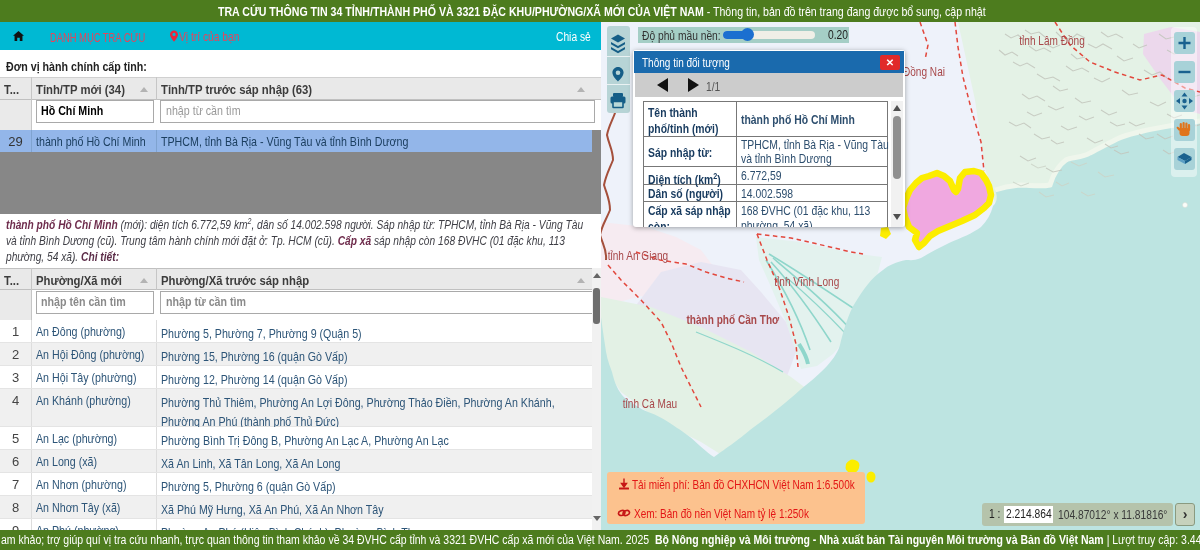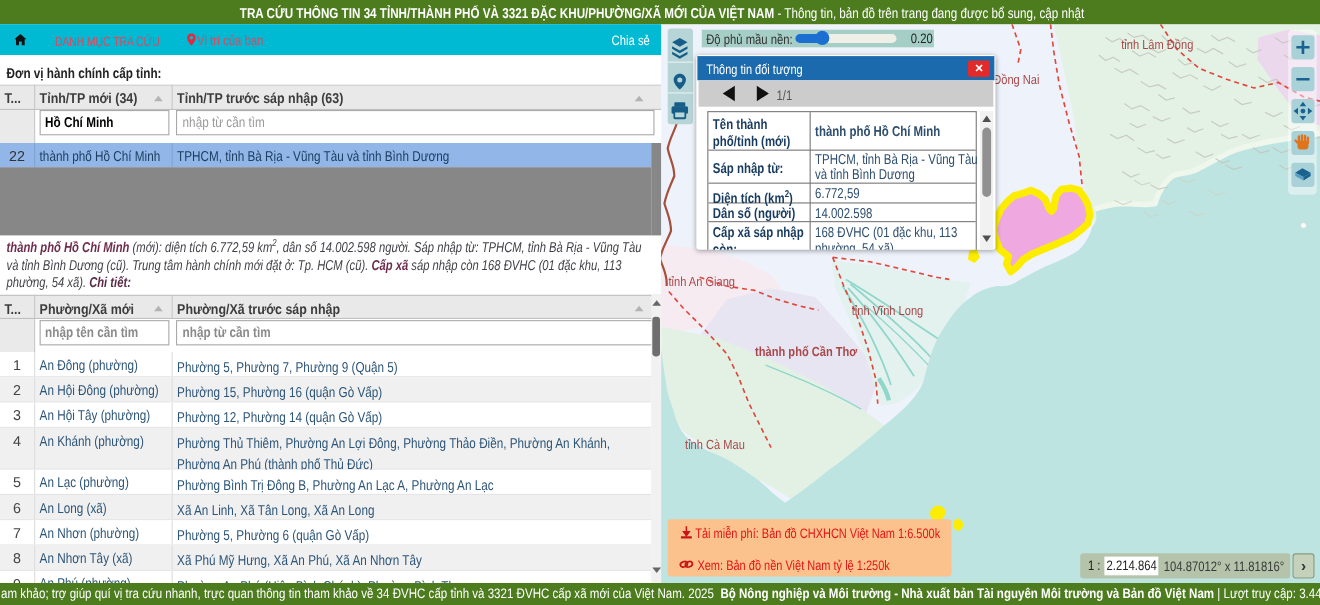--- a/index.html
+++ b/index.html
@@ -282,21 +282,21 @@
 
   <div class="abs" style="left:0;top:100px;width:601px;height:30px;background:#fff;"></div>
   <div class="abs" style="left:0;top:100px;width:31px;height:30px;background:#eaeaea;"></div>
   <div class="abs vline" style="left:31px;top:100px;height:30px;"></div>
   <div class="fbox" style="left:36px;top:100px;width:118px;height:23px;"></div>
   <span class="tx" style="left:41px;top:103px;font-size:13px;font-weight:bold;color:#000;">Hồ Chí Minh</span>
   <div class="fbox" style="left:160px;top:100px;width:435px;height:23px;"></div>
   <span class="tx" style="left:166px;top:103px;font-size:13px;color:#999;">nhập từ cần tìm</span>
 
   <div class="abs" style="left:0;top:130px;width:592px;height:22px;background:#93b6e9;"></div>
-  <span class="abs" style="left:0px;top:134px;width:31px;text-align:center;font-size:13px;color:#333;">22</span>
+  <span class="abs" style="left:0px;top:134px;width:31px;text-align:center;font-size:13px;color:#333;">29</span>
   <span class="tx" style="left:36px;top:134px;font-size:13px;color:#1c3f60;">thành phố Hồ Chí Minh</span>
   <span class="tx" style="left:161px;top:134px;font-size:13px;color:#1c3f60;">TPHCM, tỉnh Bà Rịa - Vũng Tàu và tỉnh Bình Dương</span>
   <div class="abs" style="left:31px;top:130px;width:1px;height:22px;background:#7fa3d0;"></div>
   <div class="abs" style="left:156px;top:130px;width:1px;height:22px;background:#7fa3d0;"></div>
 
   <div class="abs" style="left:0;top:152px;width:592px;height:62px;background:#878787;"></div>
   <div class="abs" style="left:592px;top:130px;width:9px;height:84px;background:#878787;"></div>
 
   <div class="tx" style="left:6px;top:214px;font-size:13px;font-style:italic;color:#3f3f46;line-height:15.7px;transform:scaleX(0.785);">
     <b style="color:#6e2c4c;">thành phố Hồ Chí Minh</b> (mới): diện tích 6.772,59 km<sup style="font-size:9px;">2</sup>, dân số 14.002.598 người. Sáp nhập từ: TPHCM, tỉnh Bà Rịa - Vũng Tàu<br>

